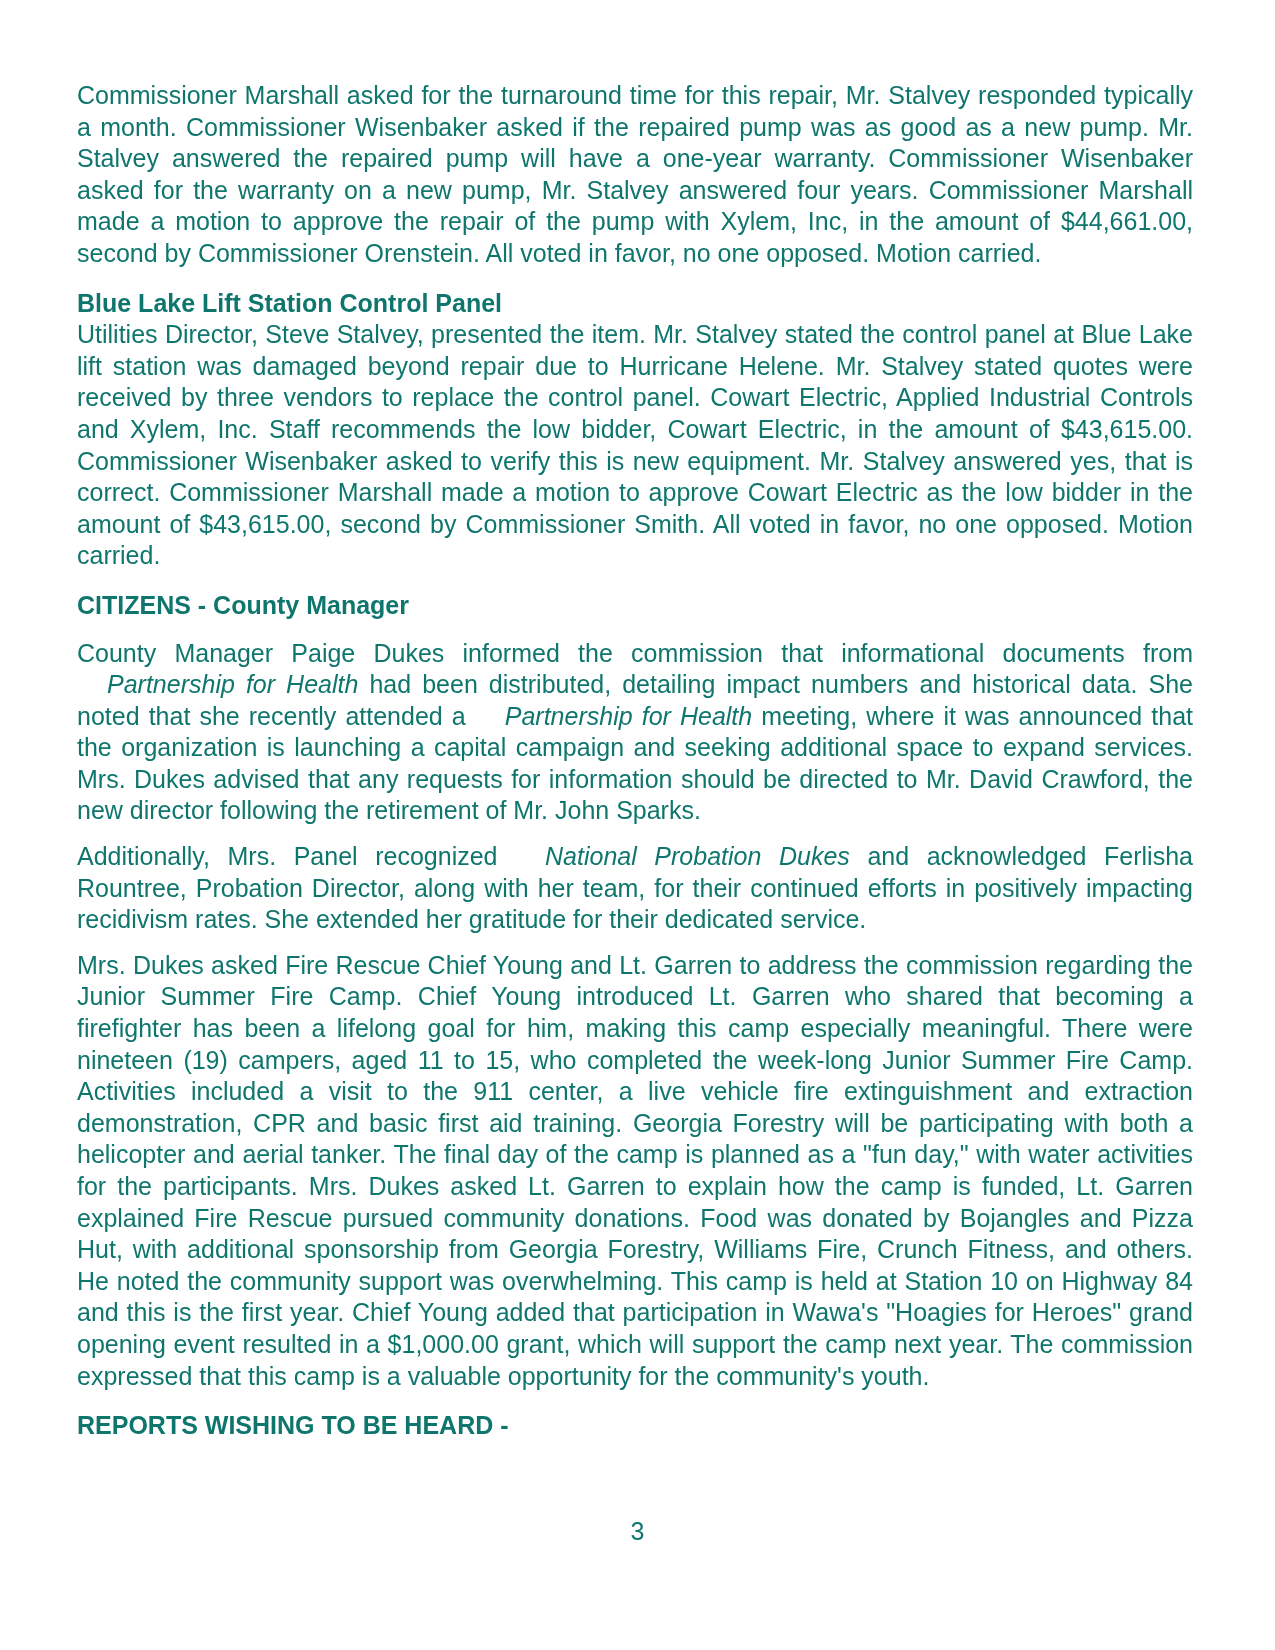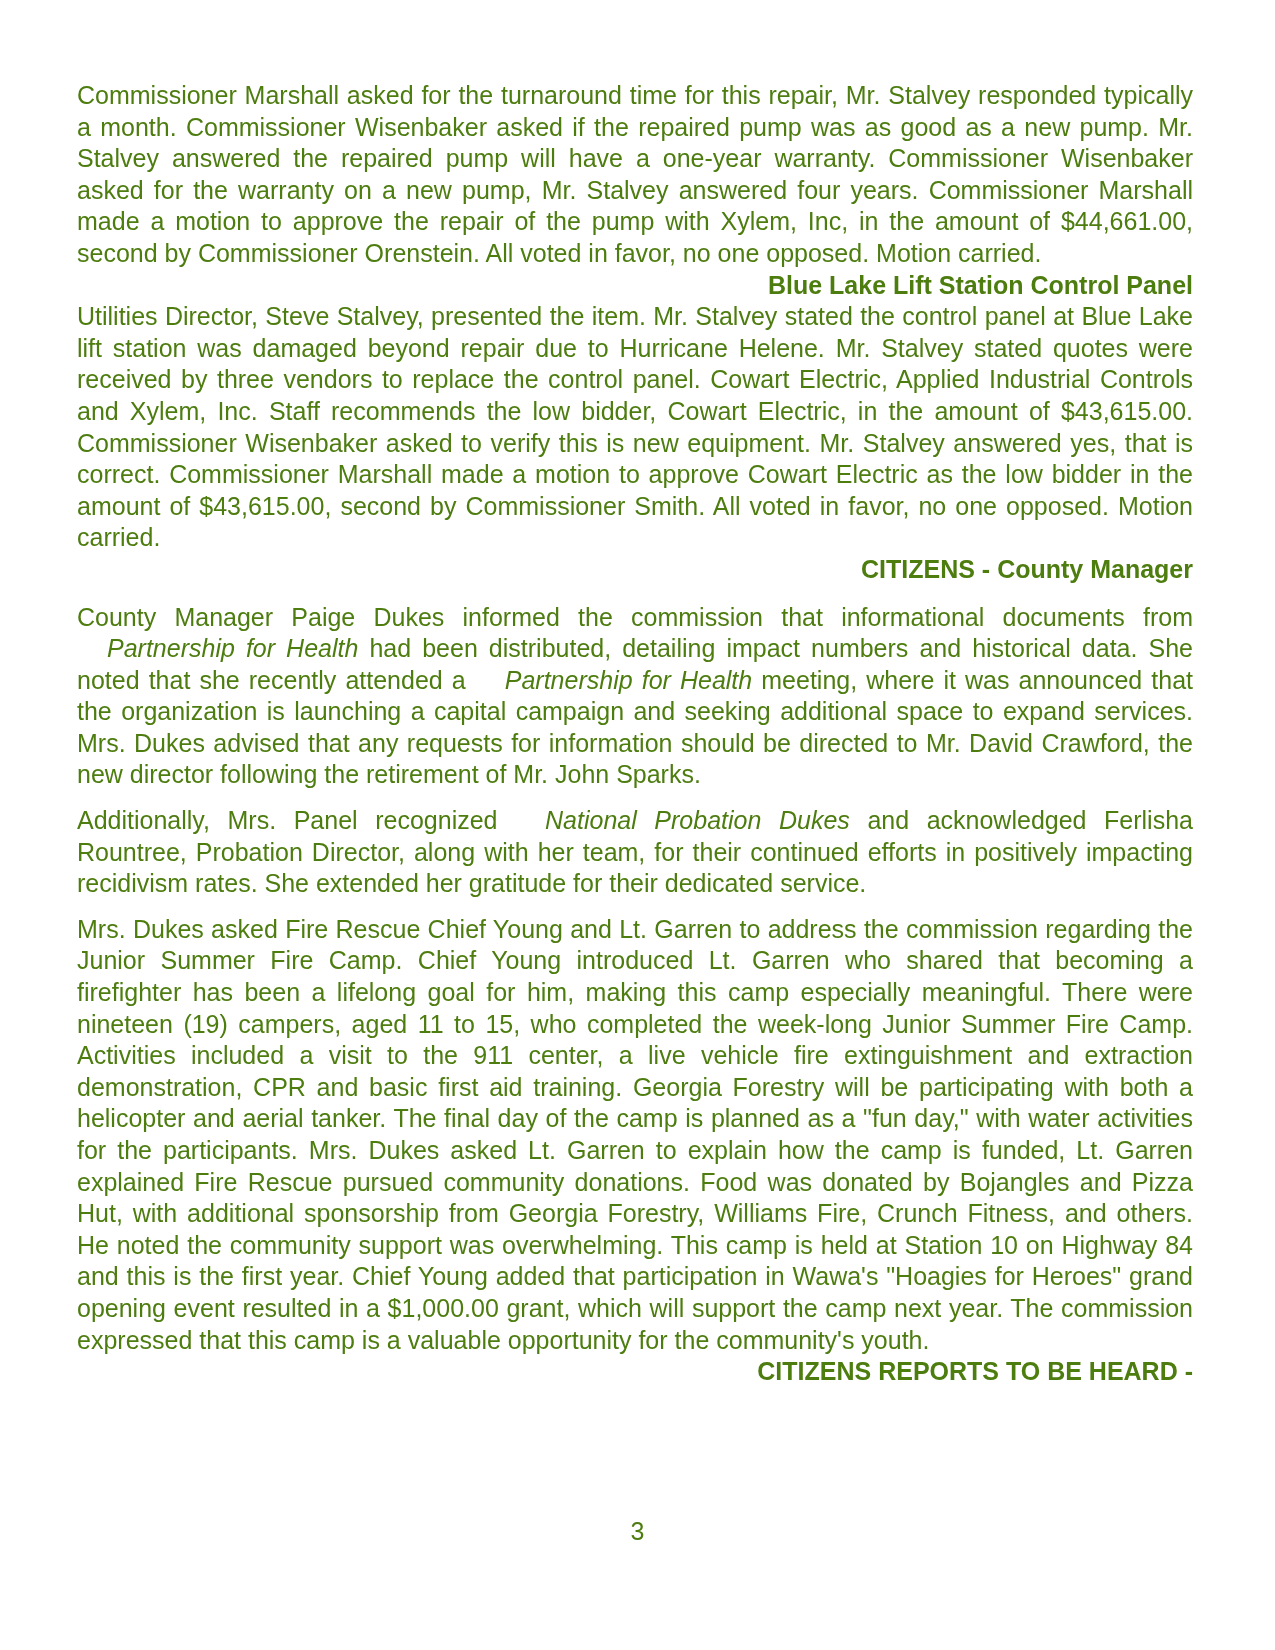--- a/index.html
+++ b/index.html
@@ -2,38 +2,39 @@
 <html><head>
 <meta charset="utf-8">
 <style>
   * { margin: 0; padding: 0; box-sizing: border-box; }
   html, body { background: #ffffff; }
   .page {
     position: relative;
     width: 1275px;
     height: 1650px;
     background: #ffffff;
-    color: #4d7c0f;
+    color: #0f766e;
     font-family: "Liberation Sans", sans-serif;
     font-size: 25px;
     line-height: 31.6px;
     padding: 80px 82px 0 77px;
     overflow: hidden;
   }
   .page p {
     text-align: justify;
     margin-top: 14px;
   }
   .page p.first { margin-top: 0; }
   .page p.flush { margin-top: 0; }
   .page h2 {
     font-size: 25px;
     line-height: 31.6px;
     font-weight: bold;
-    text-align: right;
+    margin-top: 18px;
+    text-align: left;
   }
   .page h2.gap-after { margin-bottom: 16px; }
   .italic { font-style: italic; margin-left: 30px; }
   .page-number {
     position: absolute;
     top: 1516px;
     left: 0;
     width: 100%;
     text-align: center;
     font-size: 25px;
@@ -51,18 +52,18 @@
   <p class="flush">Utilities Director, Steve Stalvey, presented the item. Mr. Stalvey stated the control panel at Blue Lake lift station was damaged beyond repair due to Hurricane Helene. Mr. Stalvey stated quotes were received by three vendors to replace the control panel. Cowart Electric, Applied Industrial Controls and Xylem, Inc. Staff recommends the low bidder, Cowart Electric, in the amount of $43,615.00. Commissioner Wisenbaker asked to verify this is new equipment. Mr. Stalvey answered yes, that is correct. Commissioner Marshall made a motion to approve Cowart Electric as the low bidder in the amount of $43,615.00, second by Commissioner Smith. All voted in favor, no one opposed. Motion carried.</p>
 
   <h2 class="gap-after">CITIZENS - County Manager</h2>
 
   <p><span>County Manager Paige Dukes informed the commission that informational documents from </span><span class="italic">Partnership for Health</span><span> had been distributed, detailing impact numbers and historical data. She noted that she recently attended a </span><span class="italic">Partnership for Health</span><span> meeting, where it was announced that the organization is launching a capital campaign and seeking additional space to expand services. Mrs. Dukes advised that any requests for information should be directed to Mr. David Crawford, the new director following the retirement of Mr. John Sparks.</span></p>
 
   <p><span>Additionally, Mrs. Panel recognized </span><span class="italic">National Probation Dukes</span><span> and acknowledged Ferlisha Rountree, Probation Director, along with her team, for their continued efforts in positively impacting recidivism rates. She extended her gratitude for their dedicated service.</span></p>
 
   <p>Mrs. Dukes asked Fire Rescue Chief Young and Lt. Garren to address the commission regarding the Junior Summer Fire Camp. Chief Young introduced Lt. Garren who shared that becoming a firefighter has been a lifelong goal for him, making this camp especially meaningful. There were nineteen (19) campers, aged 11 to 15, who completed the week-long Junior Summer Fire Camp. Activities included a visit to the 911 center, a live vehicle fire extinguishment and extraction demonstration, CPR and basic first aid training. Georgia Forestry will be participating with both a helicopter and aerial tanker. The final day of the camp is planned as a "fun day," with water activities for the participants. Mrs. Dukes asked Lt. Garren to explain how the camp is funded, Lt. Garren explained Fire Rescue pursued community donations. Food was donated by Bojangles and Pizza Hut, with additional sponsorship from Georgia Forestry, Williams Fire, Crunch Fitness, and others. He noted the community support was overwhelming. This camp is held at Station 10 on Highway 84 and this is the first year. Chief Young added that participation in Wawa's "Hoagies for Heroes" grand opening event resulted in a $1,000.00 grant, which will support the camp next year. The commission expressed that this camp is a valuable opportunity for the community's youth.</p>
 
-  <h2>CITIZENS REPORTS TO BE HEARD -</h2>
+  <h2>REPORTS WISHING TO BE HEARD -</h2>
 
 
   <div class="page-number">3</div>
 
 </div>
 
 </body></html>

